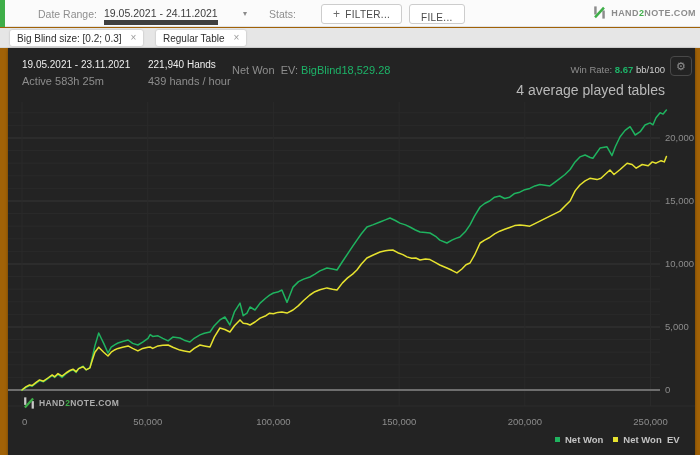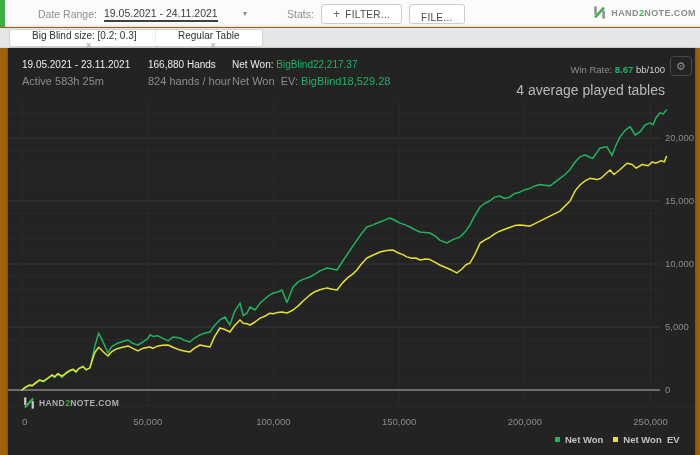--- a/index.html
+++ b/index.html
@@ -7,39 +7,39 @@
   .page{position:relative;width:700px;height:455px;background:#a16207;
         font-family:"Liberation Sans",sans-serif;overflow:hidden;}
 
   
   .topbar{position:absolute;top:0;left:0;width:700px;height:27px;background:#fbfbfb;
           border-bottom:1px solid #e3e3e3;}
   .accent{position:absolute;left:0;top:0;width:5px;height:27px;}
   .tb-lbl{position:absolute;top:8px;font-size:10.5px;color:#8e8e8e;}
   .lbl-date{left:38px;}
   .val-date{position:absolute;left:104px;top:7px;font-size:10.5px;color:#3d3d3d;
-            border-bottom:2px solid #404040;line-height:13px;cursor:pointer;}
+            border-bottom:5px solid #404040;line-height:13px;cursor:pointer;}
   .caret{position:absolute;left:243px;top:9px;font-size:8px;color:#8a8a8a;}
-  .lbl-stats{left:287px;}
+  .lbl-stats{left:269px;}
   .tb-btn{position:absolute;top:4px;height:20px;border:1px solid #cdcdcd;border-radius:3px;
           background:#fff;font-size:10px;color:#4a4a4a;display:flex;align-items:center;
           padding:0 11px;letter-spacing:.3px;font-family:inherit;cursor:pointer;}
   .btn-filter{left:321px;}
   .btn-file{left:409px;align-items:flex-end;}
   .plus{color:#6d6d6d;margin-right:5px;font-size:12px;line-height:10px;}
   .brand{position:absolute;right:4px;top:6px;display:flex;align-items:center;gap:5px;}
   .brand-text{font-size:9px;font-weight:bold;color:#8c8c8c;letter-spacing:.4px;}
   .brand-text .digit,.wm-text .digit{color:#3fae49;}
 
   
   .tabrow{position:absolute;top:28px;left:0;width:700px;height:20px;background:#e6e6e6;
           border-bottom:1px solid #d8d8d8;}
   .tab{position:absolute;top:2px;height:16px;background:#fff;border-radius:2px;
-       display:flex;align-items:center;font-size:10px;color:#2f2f2f;padding:0 22px;
-       box-shadow:0 0 2px rgba(0,0,0,.25);cursor:pointer;white-space:pre;flex-direction:column;}
+       display:flex;align-items:center;font-size:10px;color:#2f2f2f;padding:0 7px;
+       box-shadow:0 0 2px rgba(0,0,0,.25);cursor:pointer;white-space:pre;}
   .tab-1{left:10px;}
   .tab-2{left:156px;}
   .tab-close{margin-left:9px;color:#9b9b9b;font-size:10px;line-height:10px;cursor:pointer;}
 
   
   .panel{position:absolute;left:8px;top:48px;width:687px;height:407px;background:#232323;
          box-shadow:0 1px 3px rgba(0,0,0,.35);}
   .hl1{font-size:10px;font-weight:normal;color:#ededed;white-space:pre;}
   .hl2{font-size:11px;color:#8d8d8d;white-space:pre;}
   .h-col{position:absolute;top:11px;}
@@ -106,26 +106,25 @@
   </div>
 
   <div class="panel">
 
     <div class="h-col h-col1">
       <div class="hl1">19.05.2021 - 23.11.2021</div>
       <div class="hl2">Active 583h 25m</div>
     </div>
 
     <div class="h-col h-col2">
-      <div class="hl1">166,880 Hands</div>
-      <div class="hl2">824 hands / hour</div>
+      <div class="hl1">221,940 Hands</div>
+      <div class="hl2">439 hands / hour</div>
     </div>
 
     <div class="h-col h-col3">
-      <div class="hl1"><span>Net Won: </span><span class="green">BigBlind22,217.37</span></div>
       <div class="hl2"><span>Net Won  EV: </span><span class="green">BigBlind18,529.28</span></div>
     </div>
 
     <div class="h-right">
       <div><span class="wr-lbl">Win Rate: </span><span class="wr-val green">8.67</span><span class="wr-unit"> bb/100</span></div>
       <div class="avg">4 average played tables</div>
     </div>
 
     <button class="gear-btn"><span>⚙</span></button>
 

